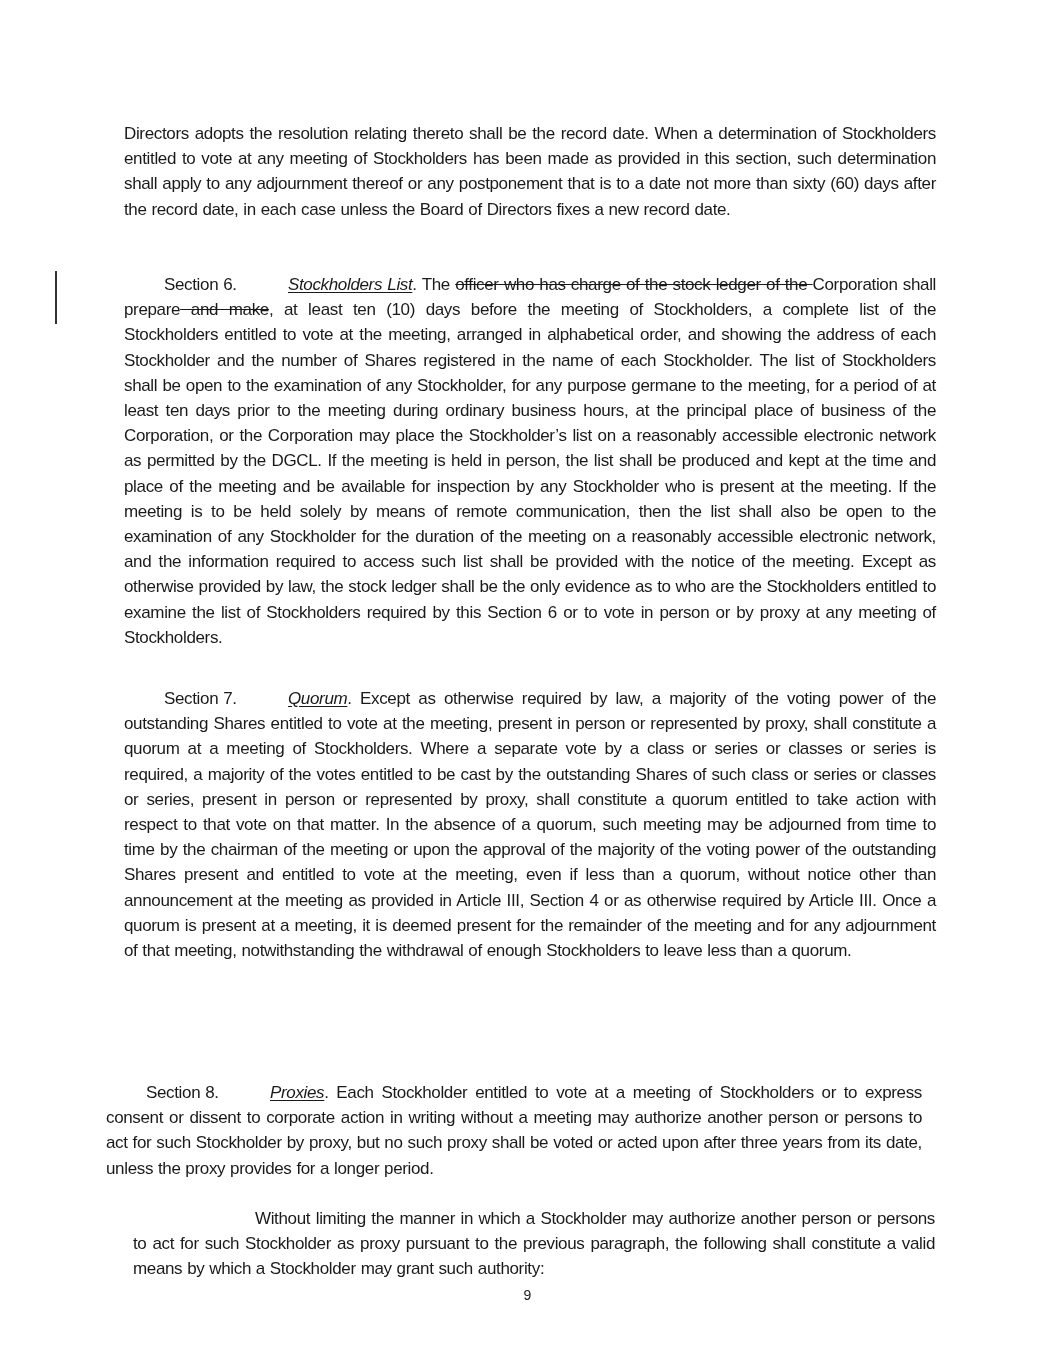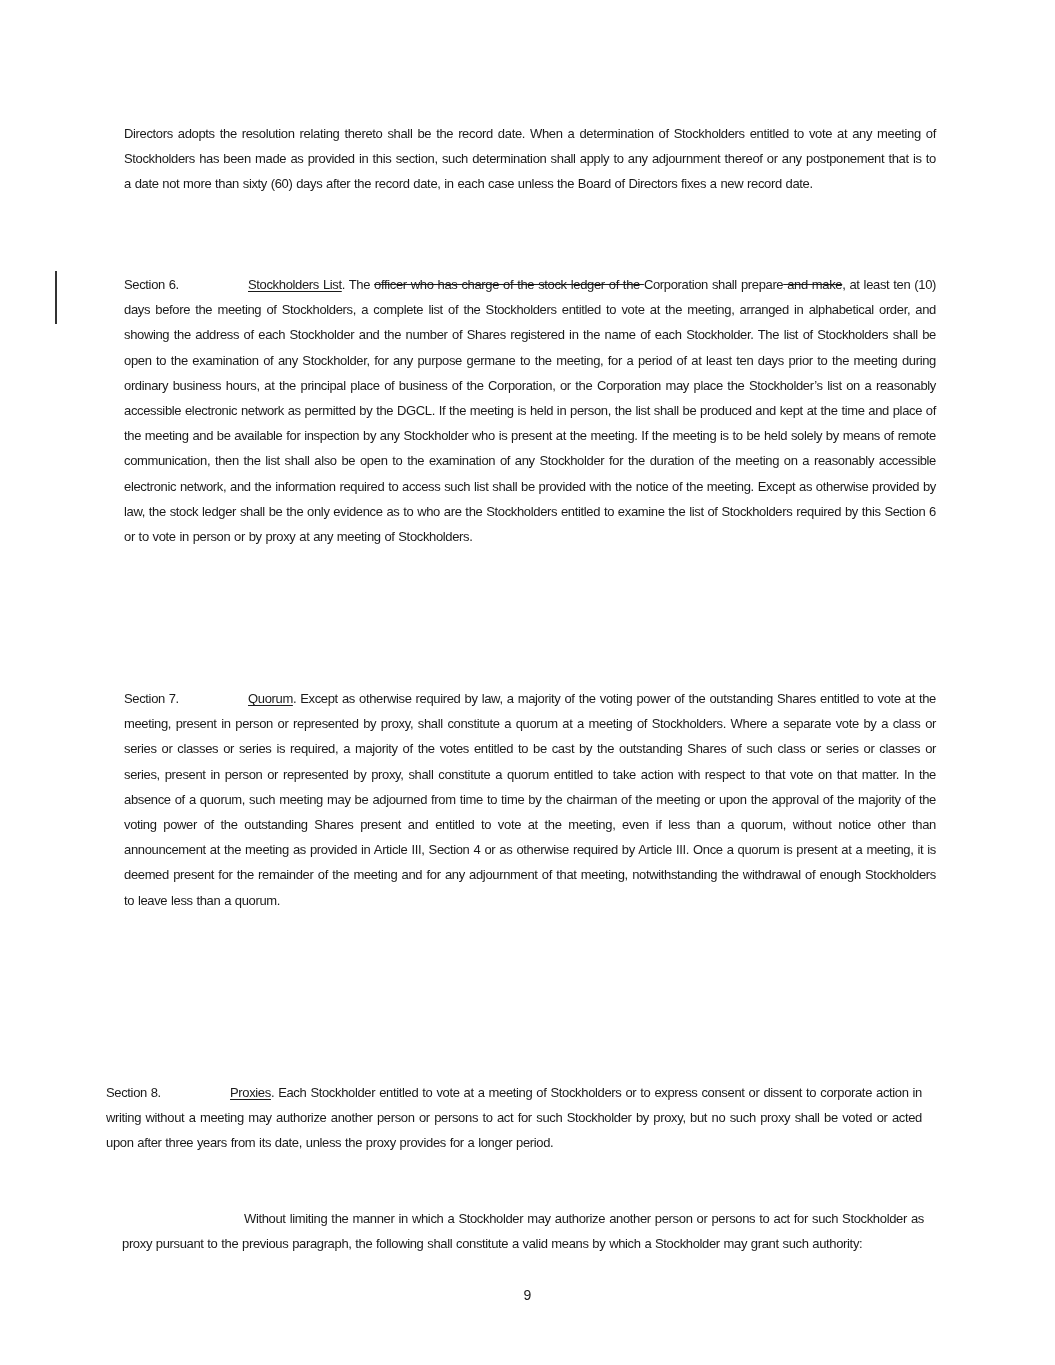--- a/index.html
+++ b/index.html
@@ -5,27 +5,27 @@
   html, body { margin: 0; padding: 0; background: #ffffff; }
   body { width: 1055px; height: 1365px; position: relative; overflow: hidden; }
   .page {
     position: absolute; left: 0; top: 0; width: 1055px; height: 1365px;
     background: #ffffff; color: #1a1a1a;
     font-family: "Liberation Sans Narrow", "Liberation Sans", sans-serif;
   }
   .para {
     position: absolute;
     left: 124px; width: 812px;
-    font-size: 13px; line-height: 25.2px;
+    font-size: 17px; line-height: 25.2px;
     text-align: justify; text-align-last: left;
     letter-spacing: -0.35px; word-spacing: 0.5px;
     margin: 0;
   }
-  .sec-num { display: inline-block; width: 124px; }
-  .u { text-decoration: underline; text-underline-offset: 2px; }
+  .sec-num { display: inline-block; width: 124px; margin-left: 40px; }
+  .u { text-decoration: underline; text-underline-offset: 2px; font-style: italic; }
   .del { text-decoration: line-through; margin-top: 16px; }
   .indent { display: inline-block; width: 122px; }
   .change-bar {
     position: absolute; left: 55px; top: 271px; width: 2px; height: 53px;
     background: #333333;
   }
   .page-num {
     position: absolute; left: 0; width: 1055px; top: 1286px;
     text-align: center; font-size: 14px; line-height: 18px;
   }
@@ -46,19 +46,19 @@
   </p>
 
   <p class="para" style="top:686px;">
     <span class="sec-num">Section 7.</span><span class="u">Quorum</span><span>. Except as otherwise required by law, a majority of the voting power of the outstanding Shares entitled to vote at the meeting, present in person or represented by proxy, shall constitute a quorum at a meeting of Stockholders. Where a separate vote by a class or series or classes or series is required, a majority of the votes entitled to be cast by the outstanding Shares of such class or series or classes or series, present in person or represented by proxy, shall constitute a quorum entitled to take action with respect to that vote on that matter. In the absence of a quorum, such meeting may be adjourned from time to time by the chairman of the meeting or upon the approval of the majority of the voting power of the outstanding Shares present and entitled to vote at the meeting, even if less than a quorum, without notice other than announcement at the meeting as provided in Article III, Section 4 or as otherwise required by Article III. Once a quorum is present at a meeting, it is deemed present for the remainder of the meeting and for any adjournment of that meeting, notwithstanding the withdrawal of enough Stockholders to leave less than a quorum.</span>
   </p>
 
   <p class="para" style="top:1080px; left:106px; width:816px;">
     <span class="sec-num">Section 8.</span><span class="u">Proxies</span><span>. Each Stockholder entitled to vote at a meeting of Stockholders or to express consent or dissent to corporate action in writing without a meeting may authorize another person or persons to act for such Stockholder by proxy, but no such proxy shall be voted or acted upon after three years from its date, unless the proxy provides for a longer period.</span>
   </p>
 
-  <p class="para" style="top:1206px; left:122px; width:802px;">
+  <p class="para" style="top:1206px; left:133px; width:802px;">
     <span class="indent"></span><span>Without limiting the manner in which a Stockholder may authorize another person or persons to act for such Stockholder as proxy pursuant to the previous paragraph, the following shall constitute a valid means by which a Stockholder may grant such authority:</span>
   </p>
 
   <div class="page-num">9</div>
 
 </div>
 
 </body></html>

